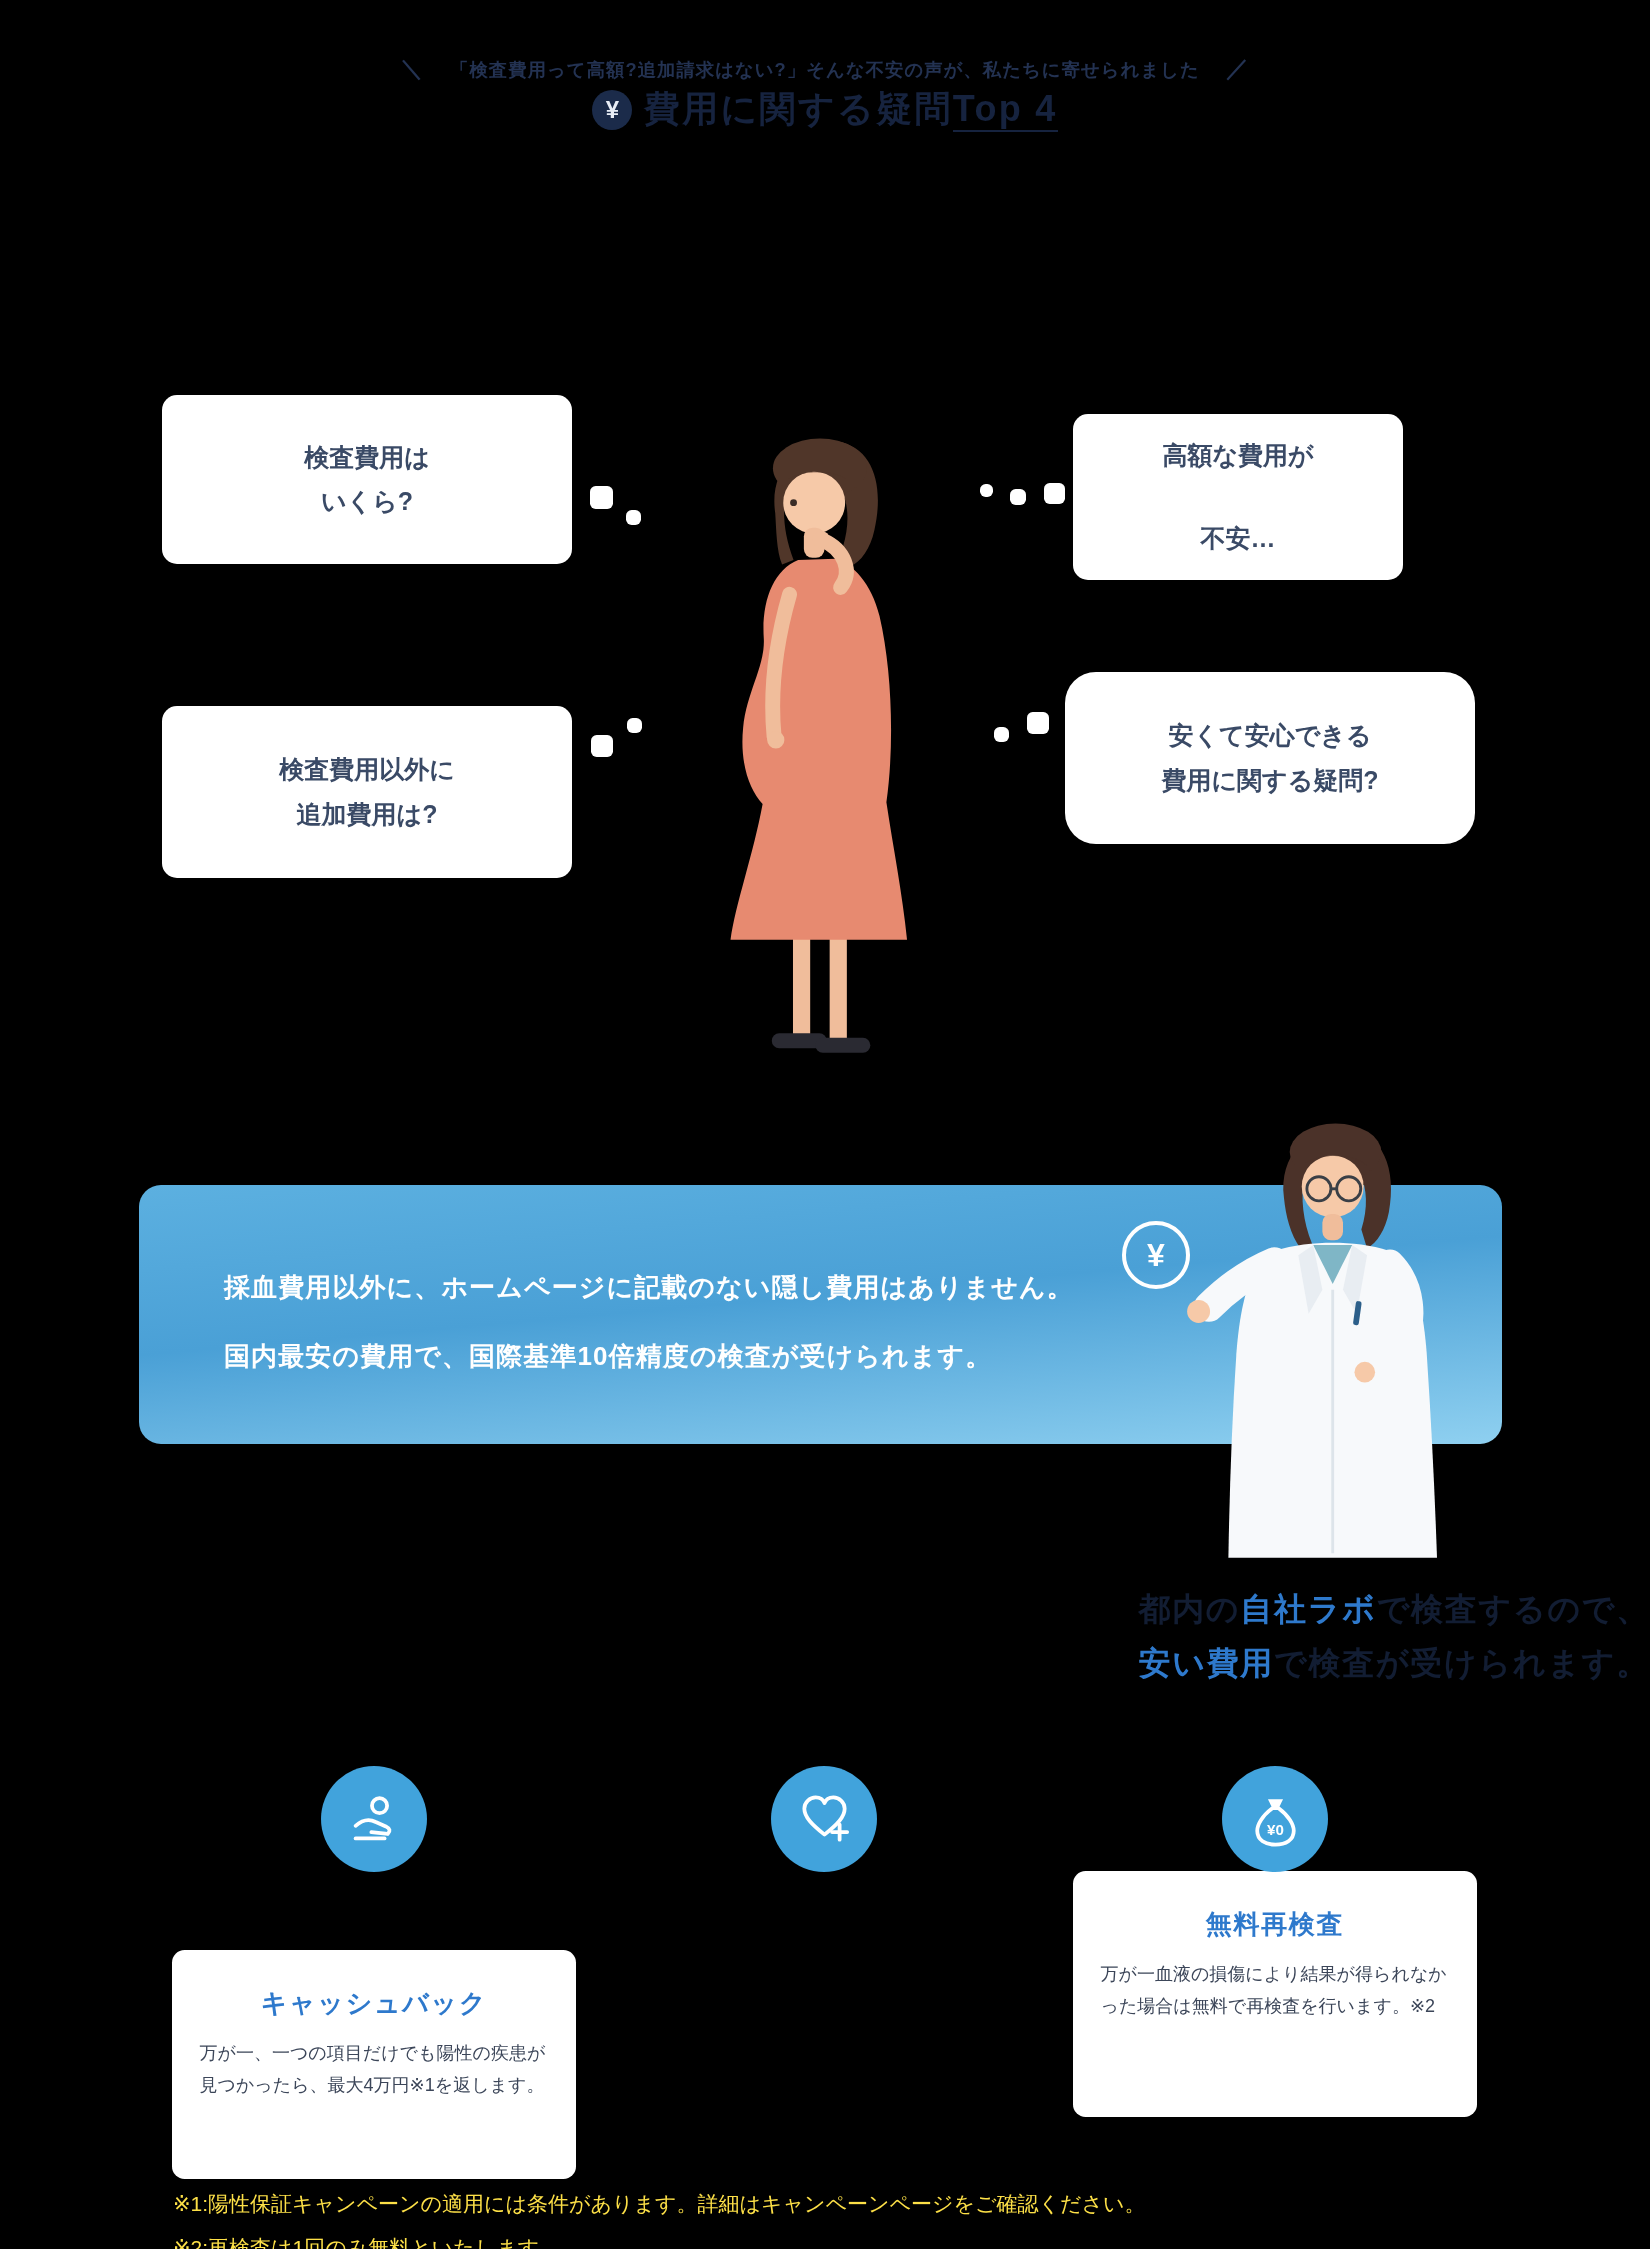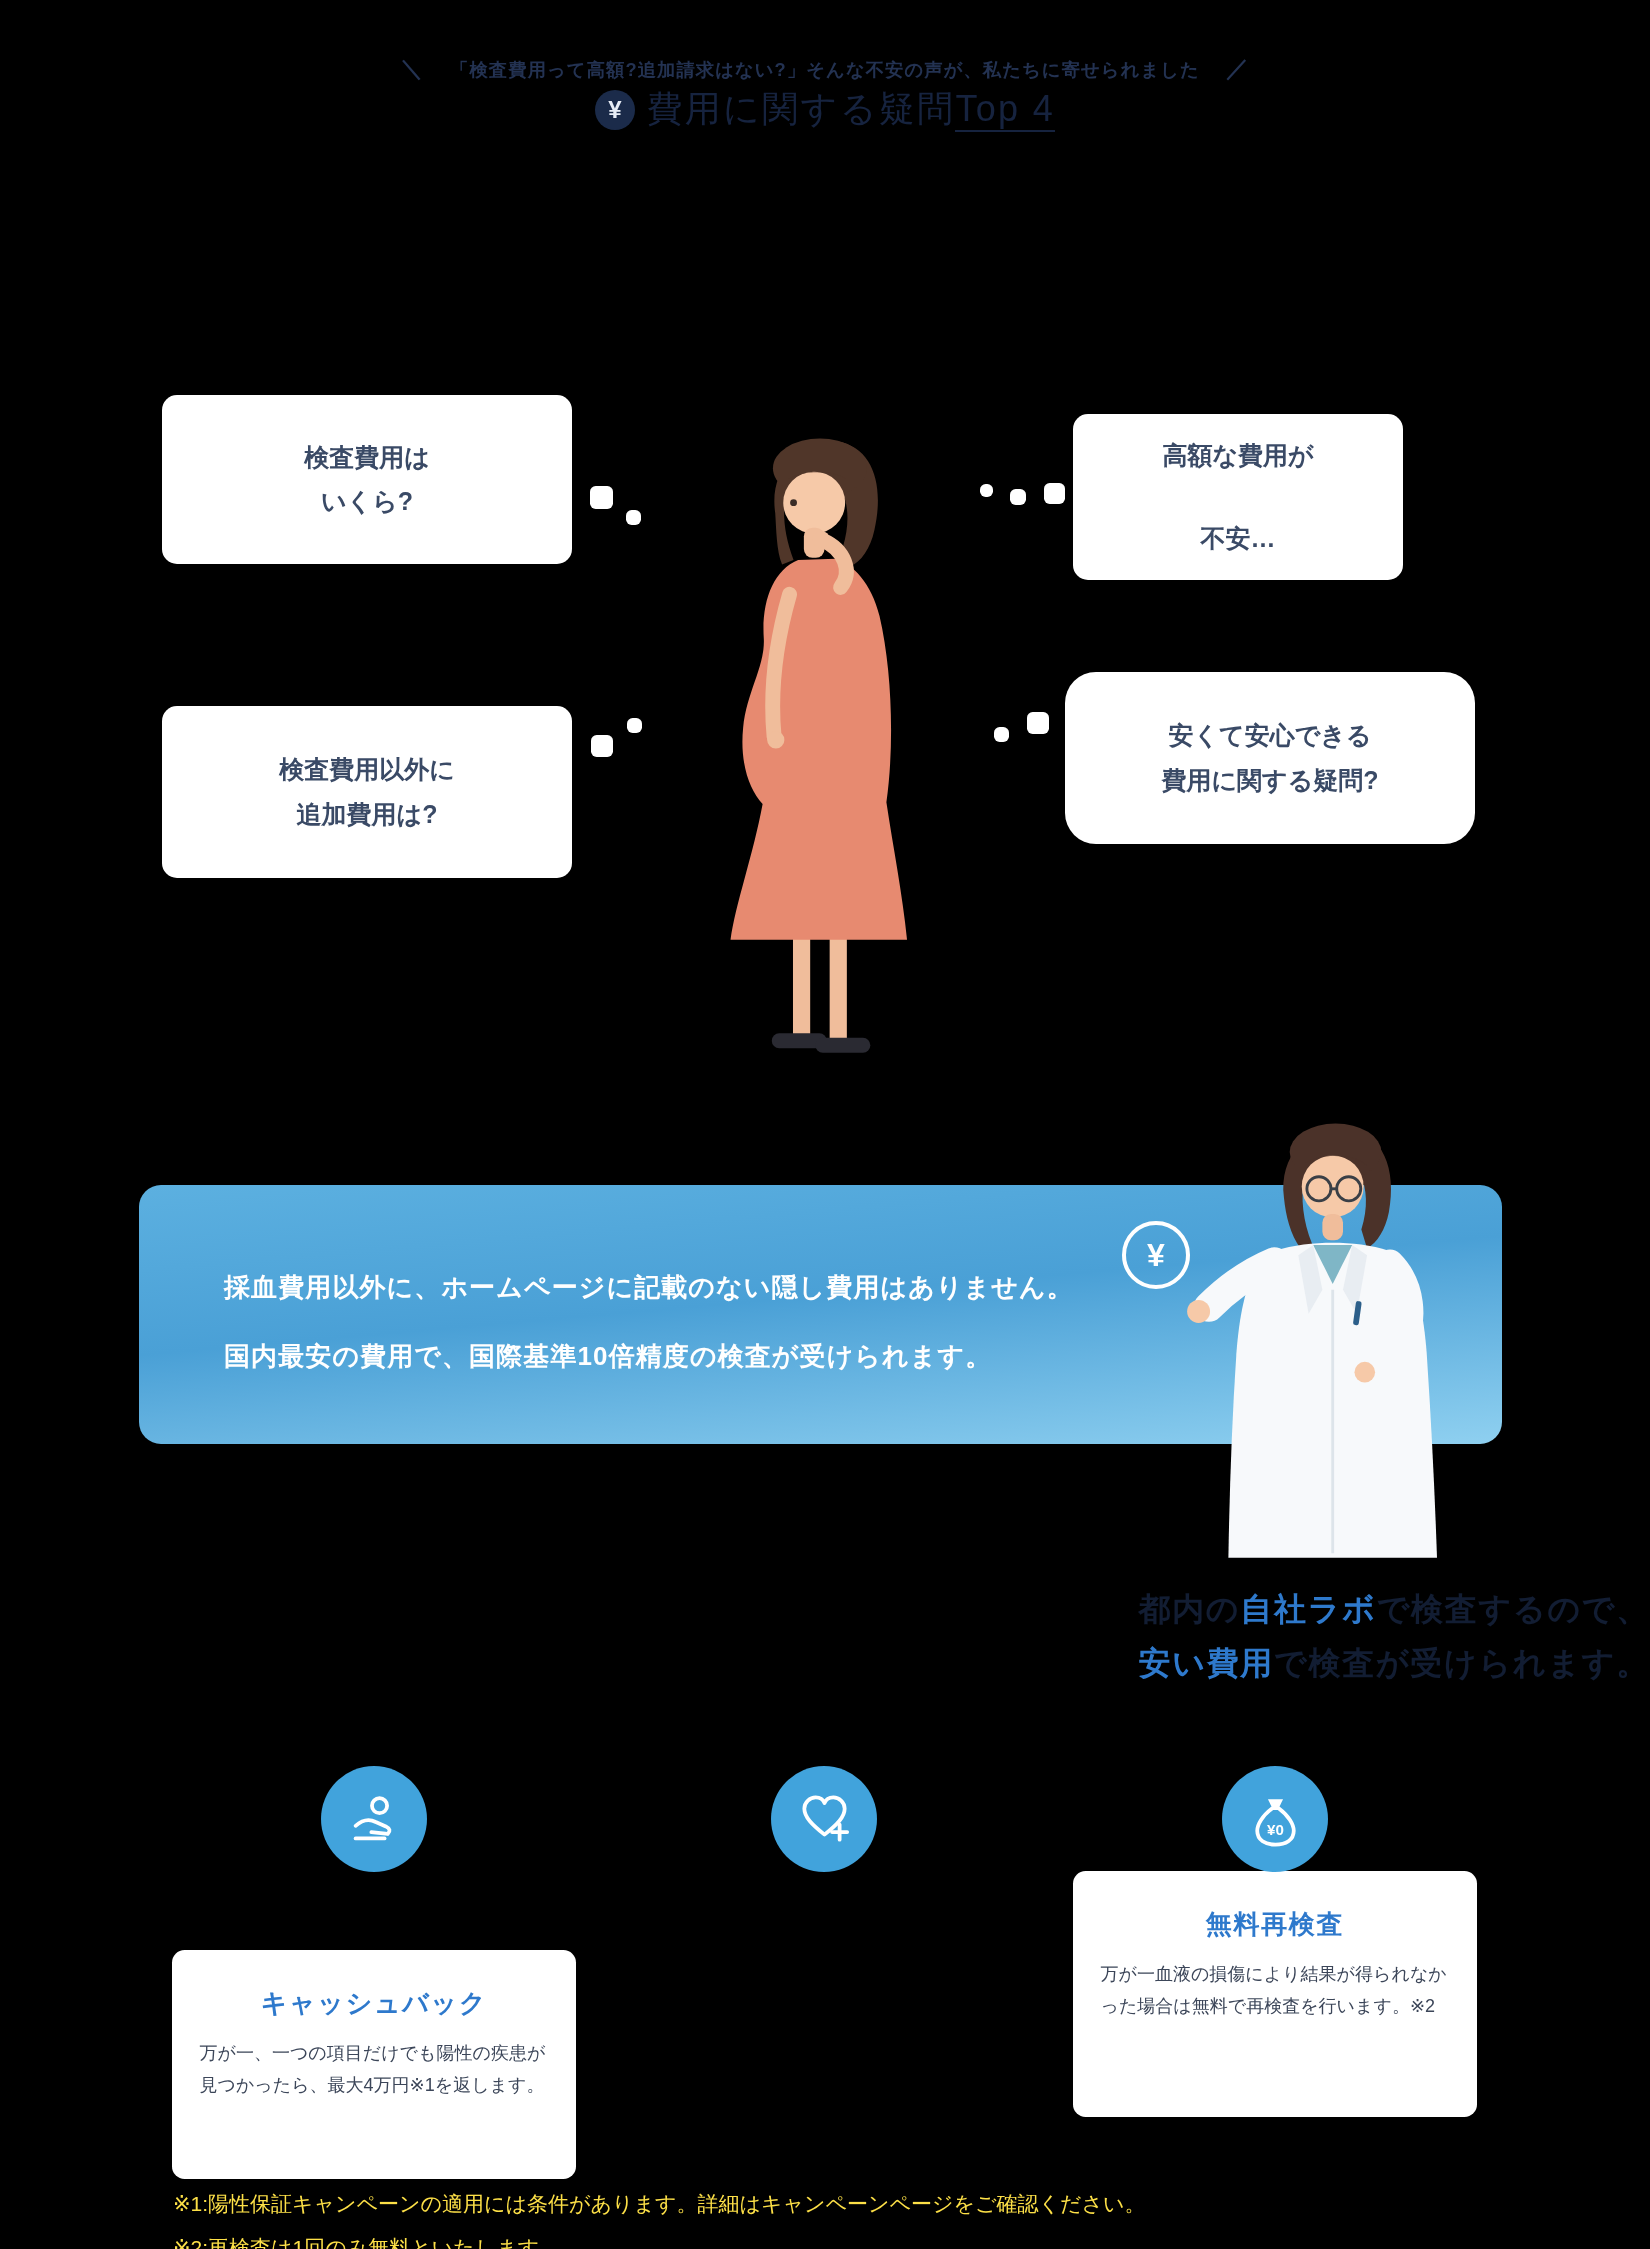--- a/index.html
+++ b/index.html
@@ -15,21 +15,21 @@
   .tagline .mark{display:inline-block;margin:0 26px;font-size:23px;color:#233252;}
   
   .heading-row{
     position:absolute;top:85px;left:0;right:0;
     display:flex;justify-content:center;align-items:center;gap:11.5px;
   }
   .yen-coin{
     width:40px;height:40px;border-radius:50%;background:#1b2b4a;color:#e8edf6;
     display:flex;align-items:center;justify-content:center;font-size:24px;font-weight:bold;
   }
-  .heading-text{font-size:36px;font-weight:normal;color:#16233f;letter-spacing:2.3px;}
+  .heading-text{font-size:36px;font-weight:bold;color:#16233f;letter-spacing:2.3px;}
   .heading-top{border-bottom:2.9px solid #16233f;padding-bottom:1.1px;}
   
   .bubble{
     position:absolute;background:#fff;border-radius:15px;
     display:flex;flex-direction:column;justify-content:center;align-items:center;gap:9.2px;
     font-size:25px;font-weight:bold;color:var(--bubble-text,#3a4a66);
     text-align:center;line-height:1.4;
   }
   #b-tl{left:162px;top:395px;width:410px;height:169px;}
   #b-tr{left:1073px;top:414px;width:330px;height:166px;gap:48px;}

